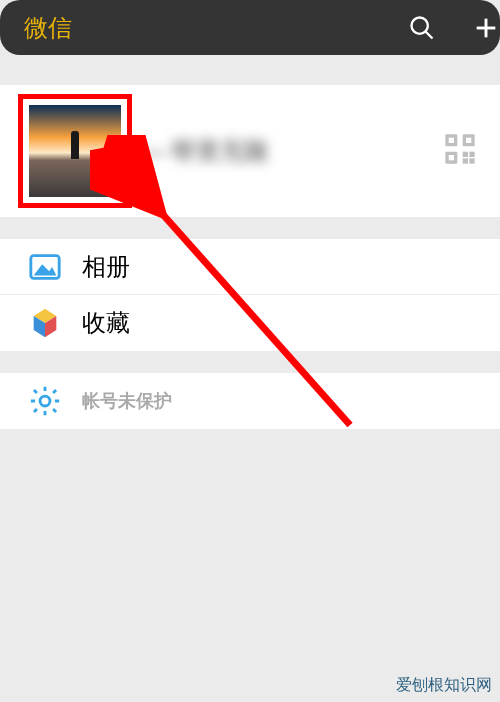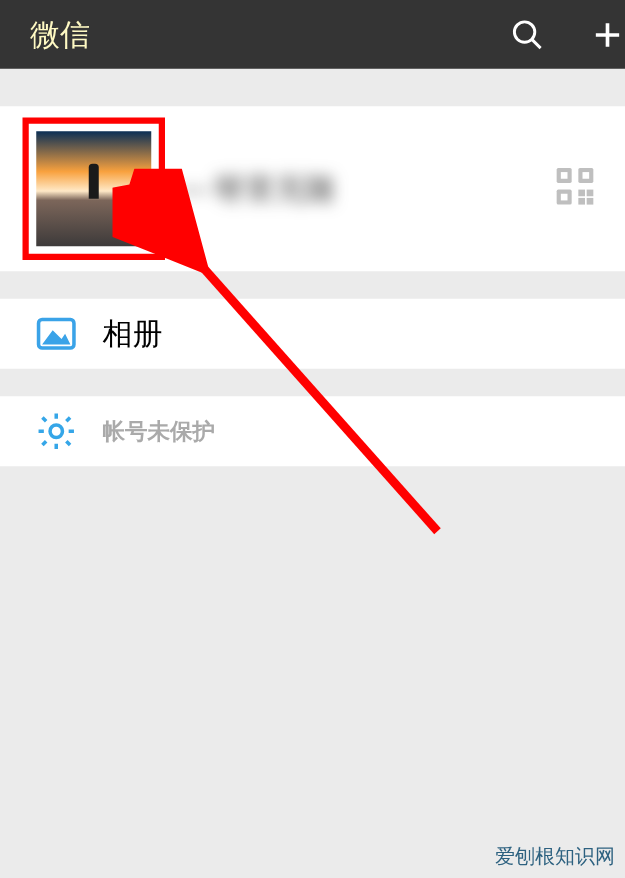--- a/index.html
+++ b/index.html
@@ -10,21 +10,22 @@
       background: #ebebeb;
       position: relative;
       overflow: hidden;
     }
     .header {
       background: #343434;
       height: 55px;
       display: flex;
       align-items: center;
       padding: 0 0 0 24px;
-      color: #fef9c3;
+      color: #eab308;
+      border-radius: 20px;
     }
     .header-title {
       font-size: 24px;
       flex: 1;
     }
     .header-icon {
       width: 28px;
       height: 28px;
       margin-left: 36px;
     }
@@ -169,20 +170,31 @@
 <div class="menu-group">
   <div class="menu-item">
     <span class="menu-icon">
       <svg viewBox="0 0 24 24">
           <rect x="2" y="4" width="20" height="16" rx="2" fill="none" stroke="#3aa3e8" stroke-width="2"></rect>
           <polygon points="4,18 10,10 15,15 17,12 20,18" fill="#3aa3e8"></polygon>
         </svg>
     </span>
     <span class="menu-label">相册</span>
   </div>
+  <div class="menu-item">
+    <span class="menu-icon">
+      <svg viewBox="0 0 24 24">
+          <polygon points="12,2 4,7 4,17 12,22 20,17 20,7" fill="none"></polygon>
+          <polygon points="12,2 4,7 12,12 20,7" fill="#f5c542"></polygon>
+          <polygon points="4,7 4,17 12,22 12,12" fill="#3a8fd8"></polygon>
+          <polygon points="20,7 20,17 12,22 12,12" fill="#e25151"></polygon>
+        </svg>
+    </span>
+    <span class="menu-label">收藏</span>
+  </div>
 </div>
 
 <div class="menu-group">
 </div>
 
 <div class="menu-group">
   <div class="menu-item">
     <span class="menu-icon">
       <svg viewBox="0 0 24 24" fill="none" stroke="#35a6e8" stroke-width="2">
           <circle cx="12" cy="12" r="3.5"></circle>

